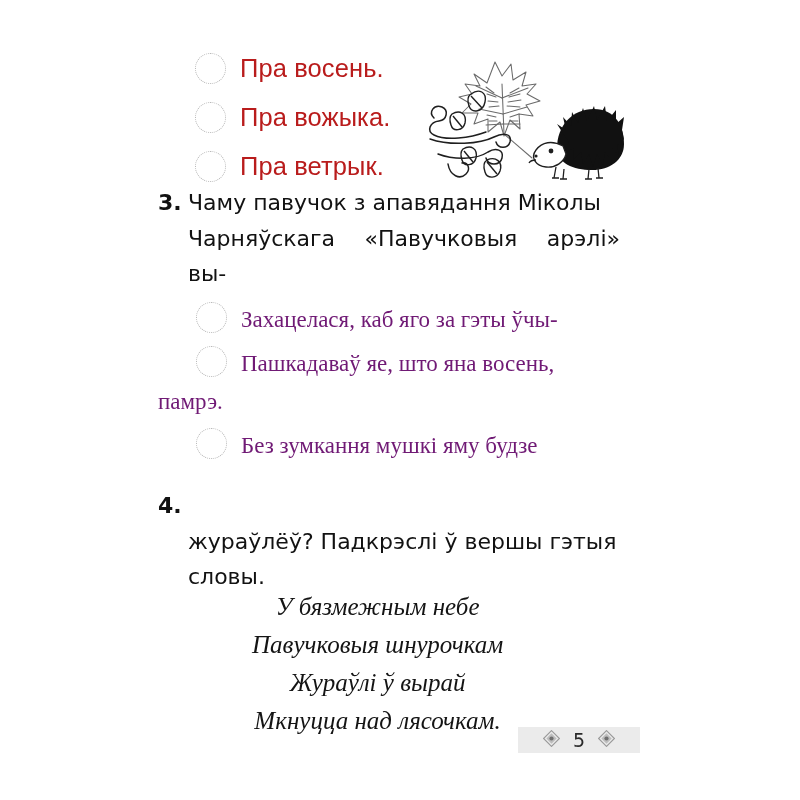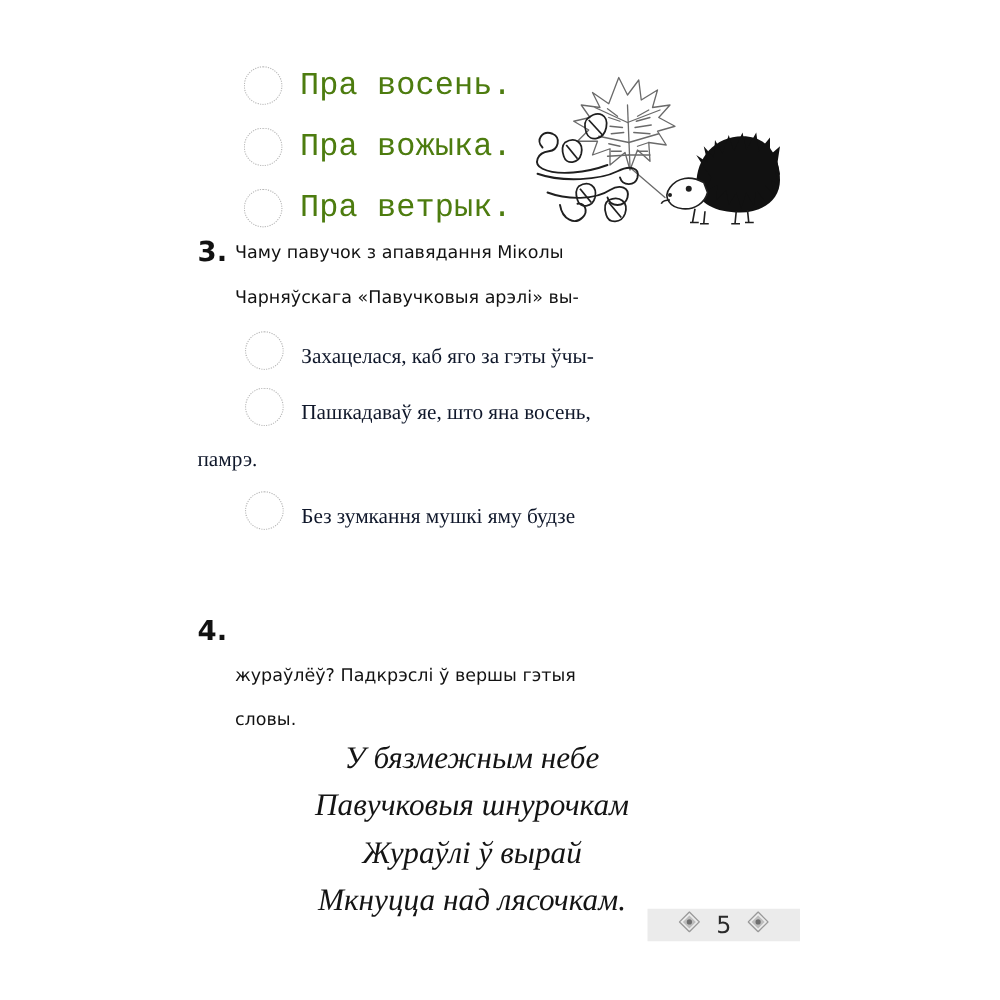--- a/index.html
+++ b/index.html
@@ -30,25 +30,25 @@
   .radio {
     flex: 0 0 auto;
     width: 31px;
     height: 31px;
     border-radius: 50%;
     border: 1.6px dotted #b9b9b9;
     box-sizing: border-box;
     margin-top: 3px;
   }
   .opt-text {
-    font-family: Liberation Mono, monospace;
+    font-family: Liberation Sans, sans-serif;
     font-size: 25.5px;
     line-height: 37px;
     letter-spacing: 0.1px;
-    color: #4d7c0f;
+    color: #b91c1c;
   }
 
   
   .short-opts { left: 195px; top: 45px; width: 260px; }
   .short-opts .opt-row { height: 47px; align-items: center; }
   .short-opts .radio { margin-top: 0; }
   .short-opts .opt-text { margin-left: 14px; white-space: nowrap; }
 
   
   .qnum-wrap {
@@ -59,37 +59,37 @@
     flex: 0 0 auto;
     width: 30px;
     font-family: "DejaVu Sans", "Liberation Sans", sans-serif;
     font-weight: bold;
     font-size: 22px;
     line-height: 35.5px;
     color: #121212;
   }
   .qtext {
     font-family: "DejaVu Sans", "Liberation Sans", sans-serif;
-    font-size: 14px;
+    font-size: 22px;
     line-height: 35.5px;
     color: #121212;
     text-align: justify;
     text-justify: inter-word;
     width: 432px;
     hyphens: manual;
   }
 
   
   .long-opt {
     position: relative;
     width: 468px;
     font-family: "Liberation Serif", "DejaVu Serif", serif;
-    font-size: 17px;
+    font-size: 23px;
     line-height: 38px;
-    color: #0f172a;
+    color: #701a75;
     text-align: justify;
     text-justify: inter-word;
   }
   .long-opt .radio-inline {
     display: inline-block;
     vertical-align: -6px;
     width: 31px;
     height: 31px;
     border-radius: 50%;
     border: 1.6px dotted #b9b9b9;

